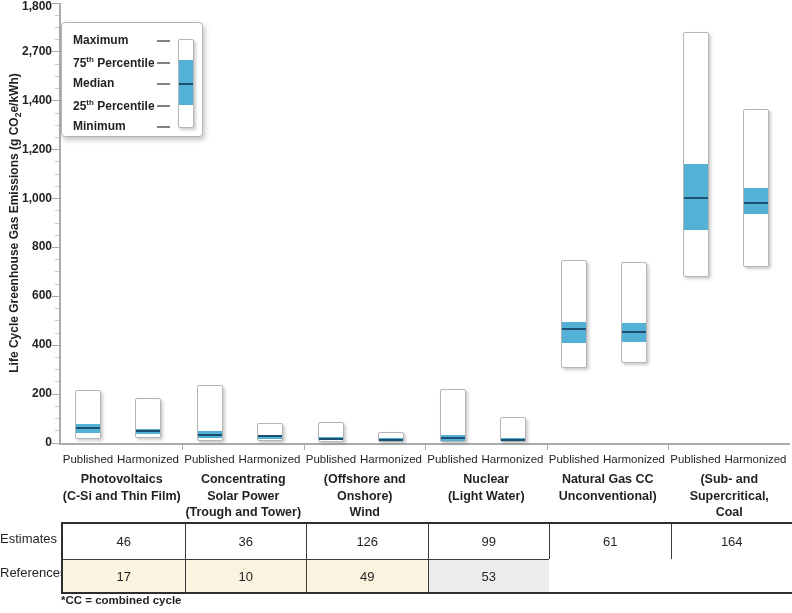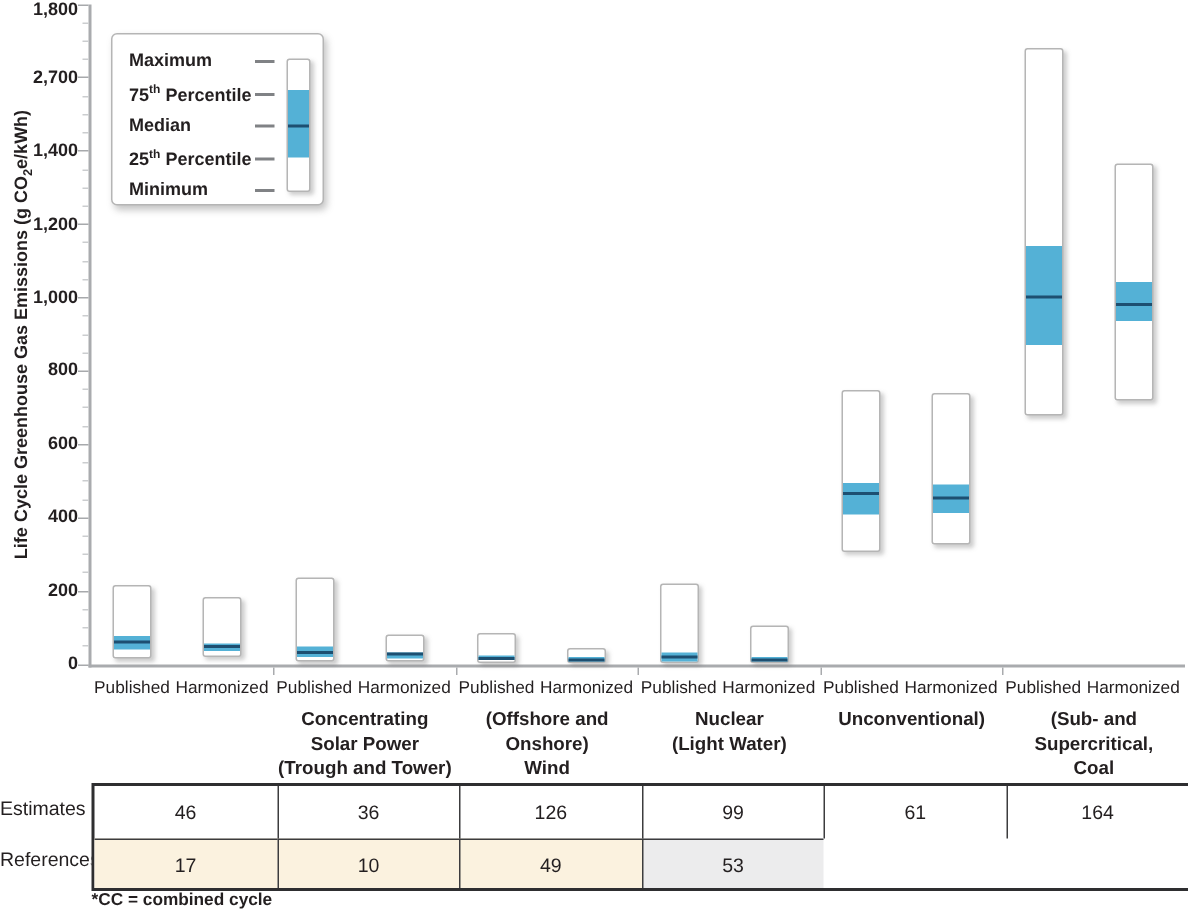--- a/index.html
+++ b/index.html
@@ -87,20 +87,24 @@
     <div style="position: absolute; left: 75px; top: 389.956px; width: 26px; height: 49.1333px; background: rgb(255, 255, 255); border: 1.5px solid rgb(181, 181, 181); border-radius: 2px; box-sizing: border-box; box-shadow: rgba(110, 110, 110, 0.35) 2px 2px 3px;">
       <div style="position: absolute; left: 0px; right: 0px; top: 33.2111px; height: 8.8px; background: rgb(84, 177, 214);"></div>
       <div style="position: absolute; left: 0px; right: 0px; top: 36.3667px; height: 2px; background: rgb(29, 79, 113);"></div>
     </div>
     <div style="position: absolute; left: 43px; top: 453px; width: 90px; text-align: center; font: 11.5px &quot;Liberation Sans&quot;, sans-serif; color: rgb(35, 31, 32);">Published</div>
     <div style="position: absolute; left: 135px; top: 398.267px; width: 26px; height: 39.3556px; background: rgb(255, 255, 255); border: 1.5px solid rgb(181, 181, 181); border-radius: 2px; box-sizing: border-box; box-shadow: rgba(110, 110, 110, 0.35) 2px 2px 3px;">
       <div style="position: absolute; left: 0px; right: 0px; top: 29.3px; height: 5.86667px; background: rgb(84, 177, 214);"></div>
       <div style="position: absolute; left: 0px; right: 0px; top: 30.9889px; height: 2px; background: rgb(29, 79, 113);"></div>
     </div>
     <div style="position: absolute; left: 103px; top: 453px; width: 90px; text-align: center; font: 11.5px &quot;Liberation Sans&quot;, sans-serif; color: rgb(35, 31, 32);">Harmonized</div>
+    <div style="position: absolute; left: 61px; top: 471px; width: 121.5px; text-align: center; font: bold 12.5px / 16.5px &quot;Liberation Sans&quot;, sans-serif; color: rgb(35, 31, 32);">
+      <div>Photovoltaics</div>
+      <div>(C-Si and Thin Film)</div>
+    </div>
     <div style="position: absolute; left: 182px; top: 445px; width: 1px; height: 5px; background: rgb(169, 171, 174);"></div>
     <div style="position: absolute; left: 196.5px; top: 385.067px; width: 26px; height: 55.7333px; background: rgb(255, 255, 255); border: 1.5px solid rgb(181, 181, 181); border-radius: 2px; box-sizing: border-box; box-shadow: rgba(110, 110, 110, 0.35) 2px 2px 3px;">
       <div style="position: absolute; left: 0px; right: 0px; top: 45.1889px; height: 6.6px; background: rgb(84, 177, 214);"></div>
       <div style="position: absolute; left: 0px; right: 0px; top: 47.6111px; height: 2px; background: rgb(29, 79, 113);"></div>
     </div>
     <div style="position: absolute; left: 164.5px; top: 453px; width: 90px; text-align: center; font: 11.5px &quot;Liberation Sans&quot;, sans-serif; color: rgb(35, 31, 32);">Published</div>
     <div style="position: absolute; left: 256.5px; top: 423.2px; width: 26px; height: 17.6px; background: rgb(255, 255, 255); border: 1.5px solid rgb(181, 181, 181); border-radius: 2px; box-sizing: border-box; box-shadow: rgba(110, 110, 110, 0.35) 2px 2px 3px;">
       <div style="position: absolute; left: 0px; right: 0px; top: 10.4778px; height: 4.15556px; background: rgb(84, 177, 214);"></div>
       <div style="position: absolute; left: 0px; right: 0px; top: 11.1889px; height: 2px; background: rgb(29, 79, 113);"></div>
     </div>
@@ -145,39 +149,40 @@
       <div style="position: absolute; left: 0px; right: 0px; top: 61.0778px; height: 21.0222px; background: rgb(84, 177, 214);"></div>
       <div style="position: absolute; left: 0px; right: 0px; top: 67.1667px; height: 2px; background: rgb(29, 79, 113);"></div>
     </div>
     <div style="position: absolute; left: 529px; top: 453px; width: 90px; text-align: center; font: 11.5px &quot;Liberation Sans&quot;, sans-serif; color: rgb(35, 31, 32);">Published</div>
     <div style="position: absolute; left: 621px; top: 262.111px; width: 26px; height: 101.2px; background: rgb(255, 255, 255); border: 1.5px solid rgb(181, 181, 181); border-radius: 2px; box-sizing: border-box; box-shadow: rgba(110, 110, 110, 0.35) 2px 2px 3px;">
       <div style="position: absolute; left: 0px; right: 0px; top: 60.3444px; height: 18.8222px; background: rgb(84, 177, 214);"></div>
       <div style="position: absolute; left: 0px; right: 0px; top: 68.3889px; height: 2px; background: rgb(29, 79, 113);"></div>
     </div>
     <div style="position: absolute; left: 589px; top: 453px; width: 90px; text-align: center; font: 11.5px &quot;Liberation Sans&quot;, sans-serif; color: rgb(35, 31, 32);">Harmonized</div>
     <div style="position: absolute; left: 547px; top: 471px; width: 121.5px; text-align: center; font: bold 12.5px / 16.5px &quot;Liberation Sans&quot;, sans-serif; color: rgb(35, 31, 32);">
+      <div>Natural Gas CC</div>
       <div>Unconventional)</div>
     </div>
     <div style="position: absolute; left: 668px; top: 445px; width: 1px; height: 5px; background: rgb(169, 171, 174);"></div>
     <div style="position: absolute; left: 682.5px; top: 32.3333px; width: 26px; height: 244.444px; background: rgb(255, 255, 255); border: 1.5px solid rgb(181, 181, 181); border-radius: 2px; box-sizing: border-box; box-shadow: rgba(110, 110, 110, 0.35) 2px 2px 3px;">
       <div style="position: absolute; left: 0px; right: 0px; top: 130.5px; height: 66px; background: rgb(84, 177, 214);"></div>
       <div style="position: absolute; left: 0px; right: 0px; top: 163.722px; height: 2px; background: rgb(29, 79, 113);"></div>
     </div>
     <div style="position: absolute; left: 650.5px; top: 453px; width: 90px; text-align: center; font: 11.5px &quot;Liberation Sans&quot;, sans-serif; color: rgb(35, 31, 32);">Published</div>
     <div style="position: absolute; left: 742.5px; top: 109.333px; width: 26px; height: 157.667px; background: rgb(255, 255, 255); border: 1.5px solid rgb(181, 181, 181); border-radius: 2px; box-sizing: border-box; box-shadow: rgba(110, 110, 110, 0.35) 2px 2px 3px;">
       <div style="position: absolute; left: 0px; right: 0px; top: 77.9444px; height: 25.6667px; background: rgb(84, 177, 214);"></div>
       <div style="position: absolute; left: 0px; right: 0px; top: 91.6111px; height: 2px; background: rgb(29, 79, 113);"></div>
     </div>
     <div style="position: absolute; left: 710.5px; top: 453px; width: 90px; text-align: center; font: 11.5px &quot;Liberation Sans&quot;, sans-serif; color: rgb(35, 31, 32);">Harmonized</div>
     <div style="position: absolute; left: 668.5px; top: 471px; width: 121.5px; text-align: center; font: bold 12.5px / 16.5px &quot;Liberation Sans&quot;, sans-serif; color: rgb(35, 31, 32);">
       <div>(Sub- and Supercritical,</div>
       <div>Coal</div>
       <div>IGCC, Fluidized Bed)</div>
     </div>
-    <div style="position: absolute; left: 74px; top: 22px; width: 140px; height: 113px; background: rgb(255, 255, 255); border: 1px solid rgb(181, 181, 181); border-radius: 4px; box-shadow: rgba(110, 110, 110, 0.4) 2px 3px 5px;">
+    <div style="position: absolute; left: 61px; top: 22px; width: 140px; height: 113px; background: rgb(255, 255, 255); border: 1px solid rgb(181, 181, 181); border-radius: 4px; box-shadow: rgba(110, 110, 110, 0.4) 2px 3px 5px;">
       <div style="position: absolute; left: 11px; top: 10px; font: bold 12px &quot;Liberation Sans&quot;, sans-serif; color: rgb(35, 31, 32); white-space: nowrap;"><span>Maximum</span></div>
       <div style="position: absolute; left: 95px; top: 17px; width: 13px; height: 2px; background: rgb(128, 130, 133);"></div>
       <div style="position: absolute; left: 11px; top: 31.5px; font: bold 12px &quot;Liberation Sans&quot;, sans-serif; color: rgb(35, 31, 32); white-space: nowrap;"><span>75</span><sup style="font-size: 8px;">th</sup><span> Percentile</span></div>
       <div style="position: absolute; left: 95px; top: 38.5px; width: 13px; height: 2px; background: rgb(128, 130, 133);"></div>
       <div style="position: absolute; left: 11px; top: 53px; font: bold 12px &quot;Liberation Sans&quot;, sans-serif; color: rgb(35, 31, 32); white-space: nowrap;"><span>Median</span></div>
       <div style="position: absolute; left: 95px; top: 60px; width: 13px; height: 2px; background: rgb(128, 130, 133);"></div>
       <div style="position: absolute; left: 11px; top: 74.5px; font: bold 12px &quot;Liberation Sans&quot;, sans-serif; color: rgb(35, 31, 32); white-space: nowrap;"><span>25</span><sup style="font-size: 8px;">th</sup><span> Percentile</span></div>
       <div style="position: absolute; left: 95px; top: 81.5px; width: 13px; height: 2px; background: rgb(128, 130, 133);"></div>
       <div style="position: absolute; left: 11px; top: 96px; font: bold 12px &quot;Liberation Sans&quot;, sans-serif; color: rgb(35, 31, 32); white-space: nowrap;"><span>Minimum</span></div>
       <div style="position: absolute; left: 95px; top: 103px; width: 13px; height: 2px; background: rgb(128, 130, 133);"></div>

